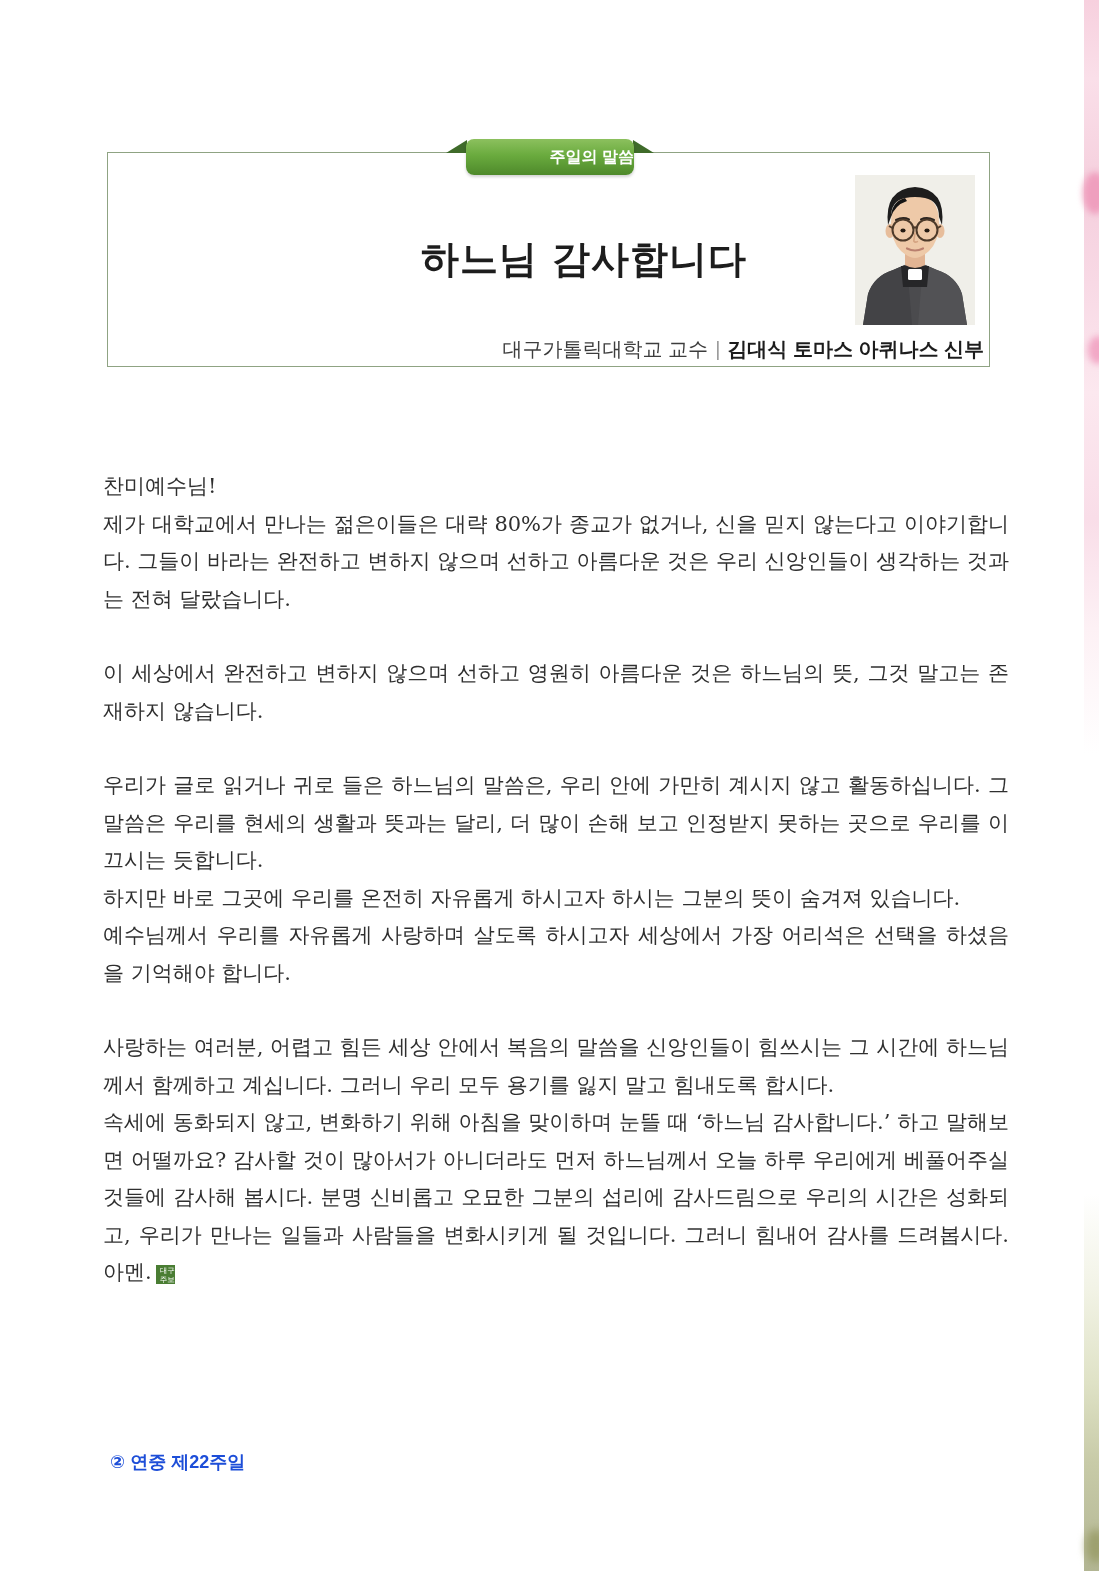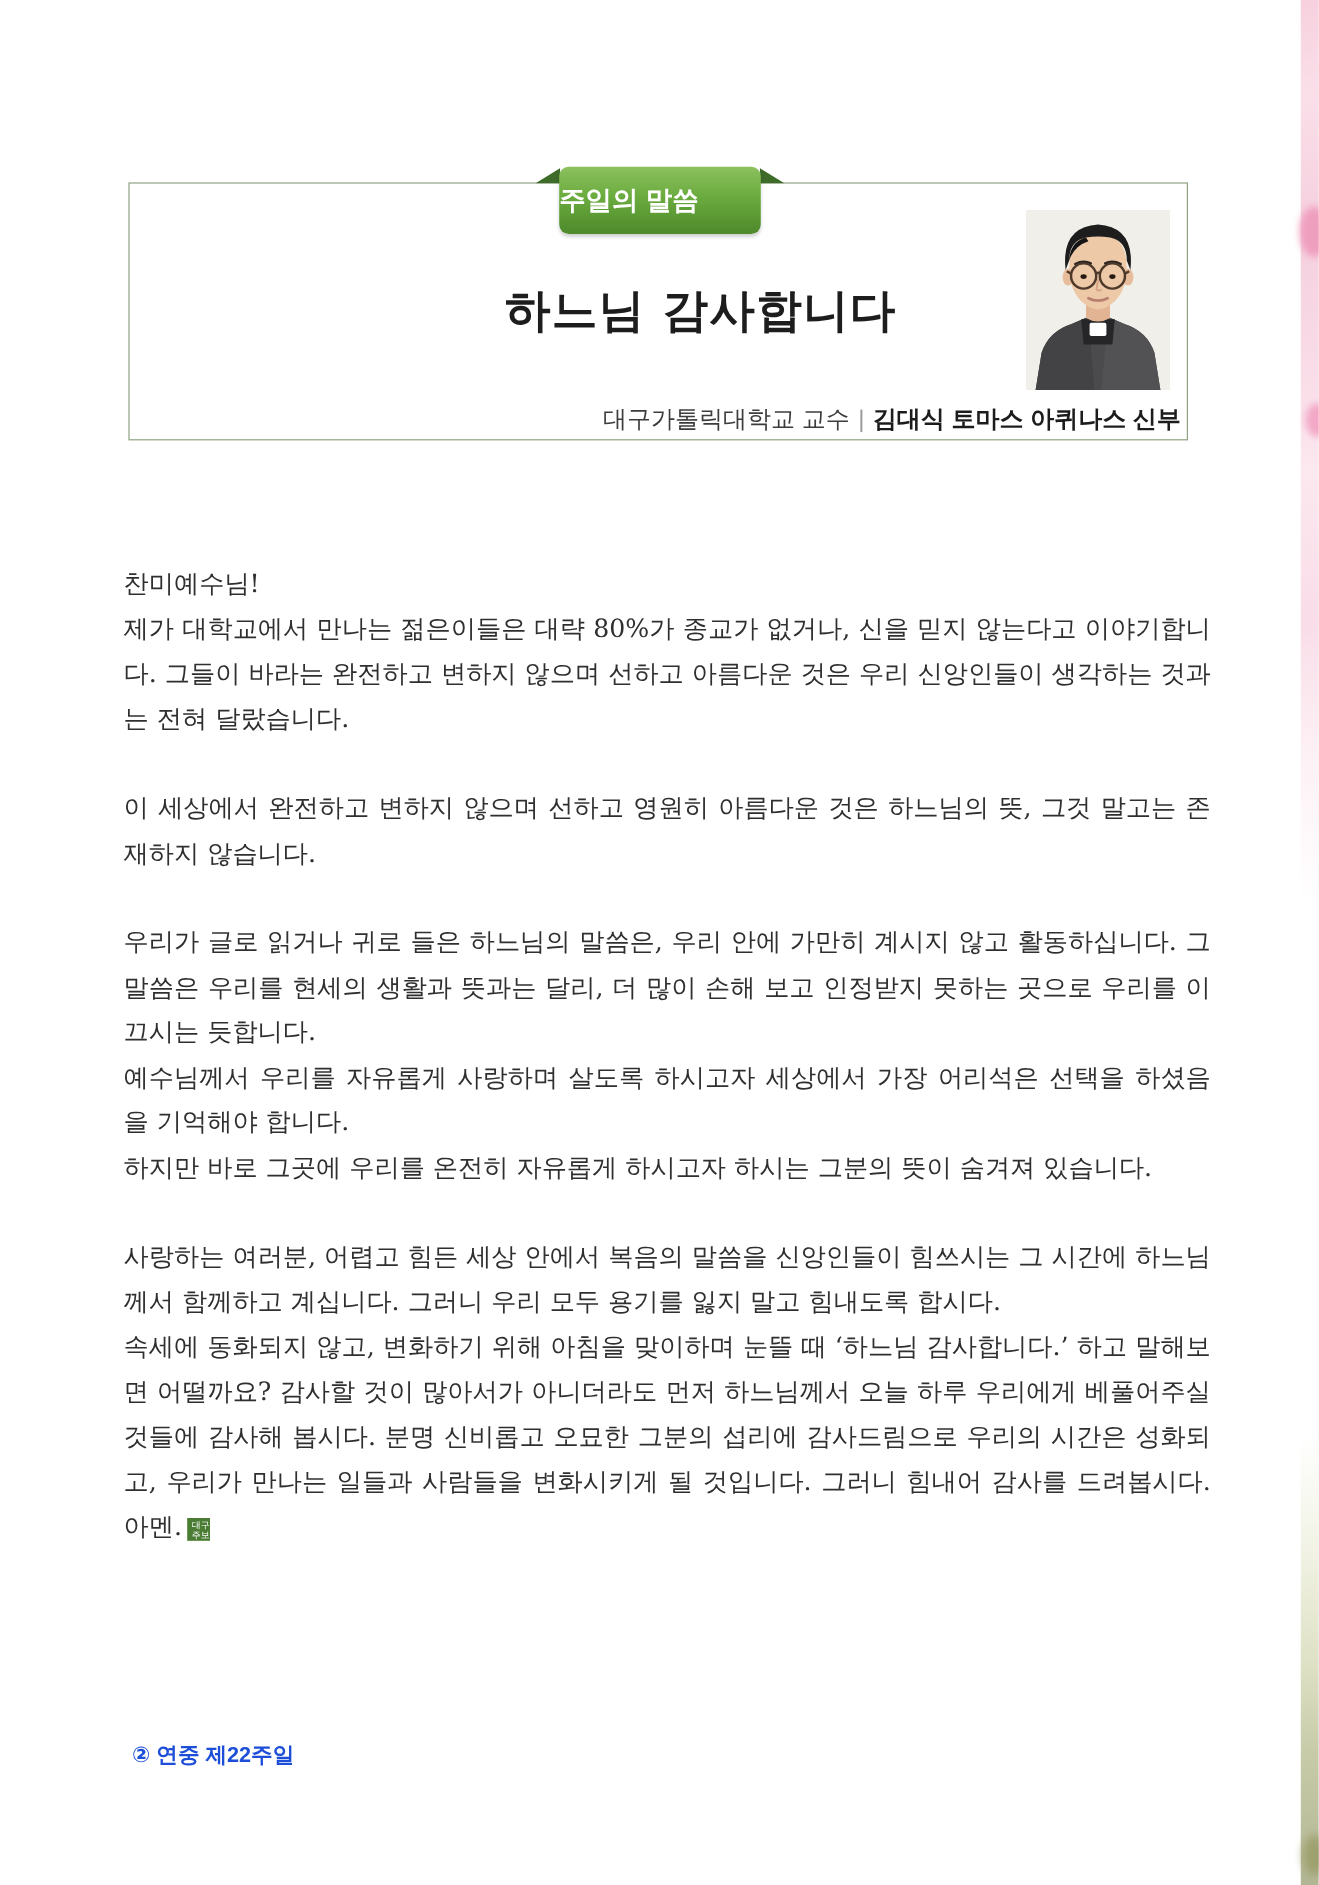--- a/index.html
+++ b/index.html
@@ -35,25 +35,25 @@
   .header-box {
     position:absolute; left:107px; top:152px; width:883px; height:215px;
     border:1px solid #8fa383; background:#ffffff;
   }
   .ribbon-wing {
     position:absolute; top:140px; width:21px; height:13px; background:#3f6b2a;
   }
   .ribbon-wing.left  { left:446px; clip-path:polygon(0 100%, 100% 100%, 100% 0); }
   .ribbon-wing.right { left:633px; clip-path:polygon(0 0, 0 100%, 100% 100%); }
   .ribbon {
-    position:absolute; left:466px; top:139px; width:168px; height:56px;
+    position:absolute; left:466px; top:139px; width:168px; height:36px;
     background:linear-gradient(180deg,#8cc05e 0%,#6aab3e 45%,#4e892b 100%);
     border-radius:8px; box-shadow:0 2px 3px rgba(0,0,0,0.18);
-    display:flex; align-items:center; justify-content:flex-start;
-    color:#ffffff; font-size:22px; font-weight:bold;
+    display:flex; align-items:center; justify-content:flex-end;
+    color:#ffffff; font-size:16px; font-weight:bold;
     font-family:"Liberation Sans","DejaVu Sans",sans-serif;
   }
   .doc-title {
     position:absolute; left:107px; top:234px; width:954px;
     text-align:center; font-size:38px; font-weight:700; color:#1d1d1d;
     letter-spacing:1px;
   }
   .author-line {
     position:absolute; left:107px; top:336px; width:877px;
     text-align:right; font-size:20px; color:#3c3c3c;
@@ -157,22 +157,22 @@
   <div class="article-body">
       <div class="paragraph">
         <div class="line">찬미예수님!</div>
         <div class="line">제가 대학교에서 만나는 젊은이들은 대략 80%가 종교가 없거나, 신을 믿지 않는다고 이야기합니다. 그들이 바라는 완전하고 변하지 않으며 선하고 아름다운 것은 우리 신앙인들이 생각하는 것과는 전혀 달랐습니다.</div>
       </div>
       <div class="paragraph">
         <div class="line">이 세상에서 완전하고 변하지 않으며 선하고 영원히 아름다운 것은 하느님의 뜻, 그것 말고는 존재하지 않습니다.</div>
       </div>
       <div class="paragraph">
         <div class="line">우리가 글로 읽거나 귀로 들은 하느님의 말씀은, 우리 안에 가만히 계시지 않고 활동하십니다. 그 말씀은 우리를 현세의 생활과 뜻과는 달리, 더 많이 손해 보고 인정받지 못하는 곳으로 우리를 이끄시는 듯합니다.</div>
+        <div class="line">하지만 바로 그곳에 우리를 온전히 자유롭게 하시고자 하시는 그분의 뜻이 숨겨져 있습니다.</div>
         <div class="line">예수님께서 우리를 자유롭게 사랑하며 살도록 하시고자 세상에서 가장 어리석은 선택을 하셨음을 기억해야 합니다.</div>
-        <div class="line">하지만 바로 그곳에 우리를 온전히 자유롭게 하시고자 하시는 그분의 뜻이 숨겨져 있습니다.</div>
       </div>
       <div class="paragraph">
         <div class="line">사랑하는 여러분, 어렵고 힘든 세상 안에서 복음의 말씀을 신앙인들이 힘쓰시는 그 시간에 하느님께서 함께하고 계십니다. 그러니 우리 모두 용기를 잃지 말고 힘내도록 합시다.</div>
         <div class="line">속세에 동화되지 않고, 변화하기 위해 아침을 맞이하며 눈뜰 때 ‘하느님 감사합니다.’ 하고 말해보면 어떨까요? 감사할 것이 많아서가 아니더라도 먼저 하느님께서 오늘 하루 우리에게 베풀어주실 것들에 감사해 봅시다. 분명 신비롭고 오묘한 그분의 섭리에 감사드림으로 우리의 시간은 성화되고, 우리가 만나는 일들과 사람들을 변화시키게 될 것입니다. 그러니 힘내어 감사를 드려봅시다. 아멘.<span class="stamp">대구주보</span></div>
       </div>
     </div>
 
   <div class="page-footer">
     <span>② 연중 제22주일</span>
   </div>

